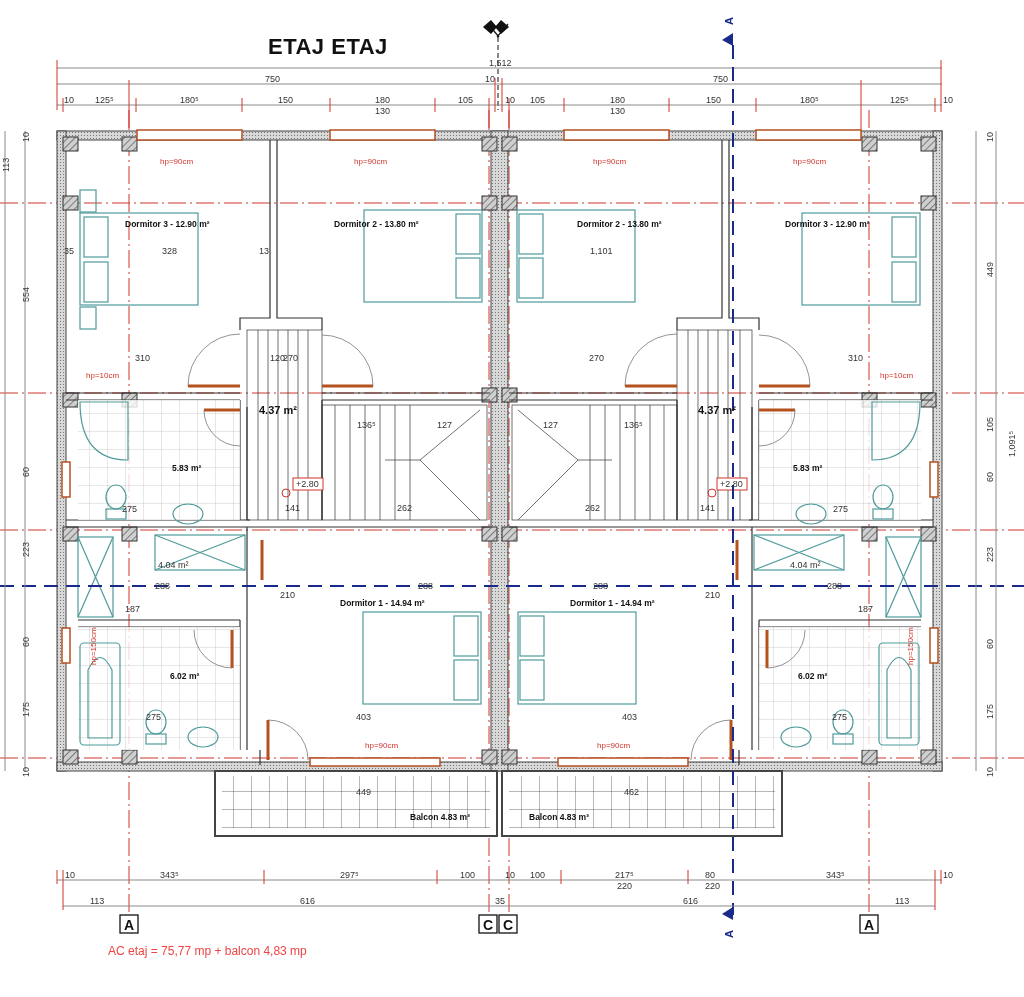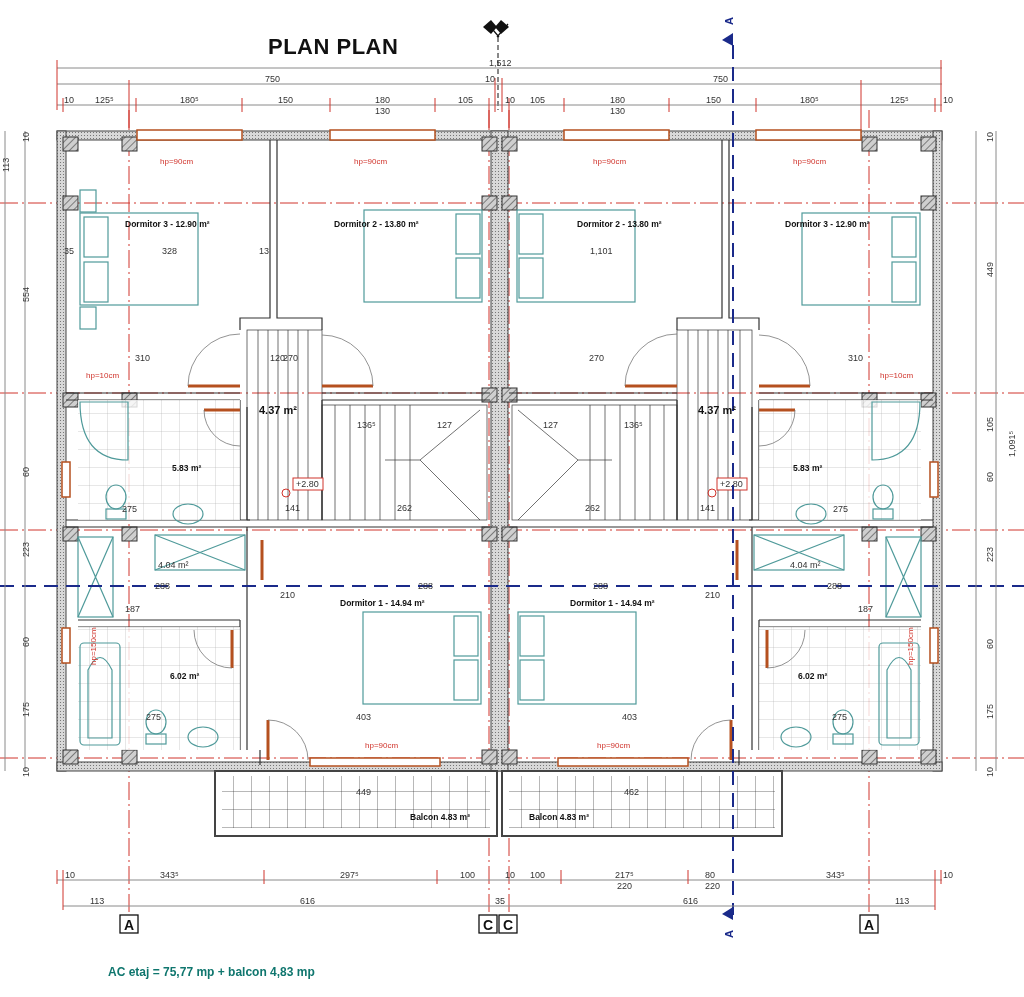--- a/index.html
+++ b/index.html
@@ -1,30 +1,30 @@
 <!DOCTYPE html>
 <html><head>
 <meta charset="utf-8">
 <style>
   html,body{margin:0;padding:0;background:#fff;}
   body{width:1024px;height:997px;position:relative;overflow:hidden;font-family:"Liberation Sans",sans-serif;}
   svg{position:absolute;left:0;top:0;}
   .title{position:absolute;left:268px;top:34px;font-size:22px;font-weight:bold;color:#111;letter-spacing:0.5px;}
-  .footer{position:absolute;left:108px;top:944px;font-size:12px;font-weight:bold;color:#0f766e;margin-top:21px;}
+  .footer{position:absolute;left:108px;top:944px;font-size:12px;font-weight:normal;color:#ef4444;}
   .dim{font-family:"Liberation Sans",sans-serif;font-size:9px;fill:#333;}
   .room{font-family:"Liberation Sans",sans-serif;font-size:8.5px;font-weight:bold;fill:#111;}
   .area{font-family:"Liberation Sans",sans-serif;font-size:11px;font-weight:bold;fill:#111;}
   .hp{font-family:"Liberation Sans",sans-serif;font-size:8px;fill:#d0342c;}
   .axis{font-family:"Liberation Sans",sans-serif;font-size:14px;font-weight:bold;fill:#111;}
   .sec{font-family:"Liberation Sans",sans-serif;font-size:11px;font-weight:bold;fill:#1a2a8a;}
 </style>
 </head>
 <body>
 
-<div class="title">PLAN PLAN</div>
+<div class="title">ETAJ ETAJ</div>
 
 <svg width="1024" height="997" viewBox="0 0 1024 997">
   <defs>
     <pattern id="hatch" width="5" height="5" patternUnits="userSpaceOnUse" patternTransform="rotate(45)">
       <rect width="5" height="5" fill="#cfcfcf"></rect>
       <line x1="0" y1="0" x2="0" y2="5" stroke="#555" stroke-width="1.4"></line>
     </pattern>
     <pattern id="wallfill" width="3" height="3" patternUnits="userSpaceOnUse">
       <rect width="3" height="3" fill="#d8d8d8"></rect>
       <rect width="1" height="1" fill="#777"></rect>

